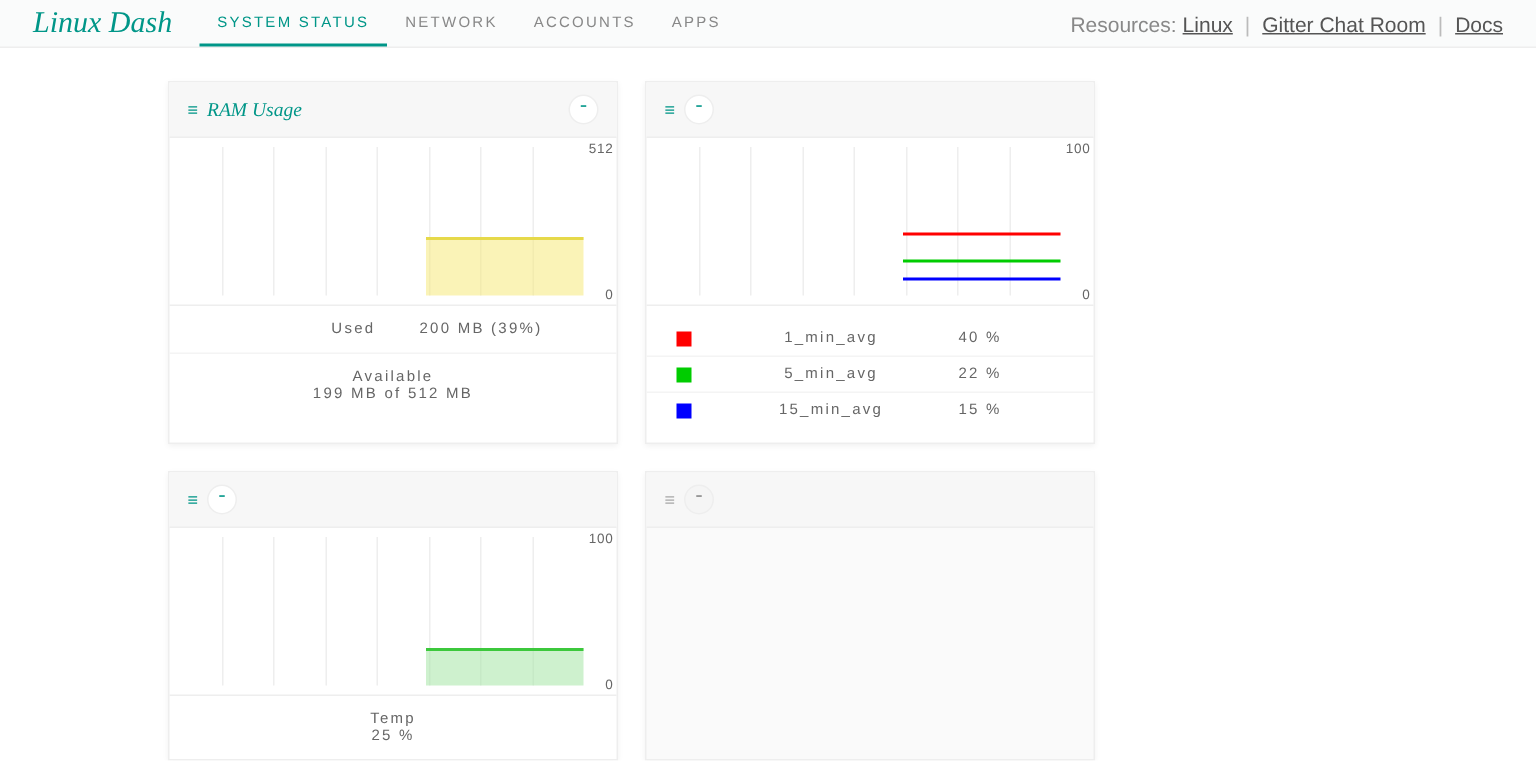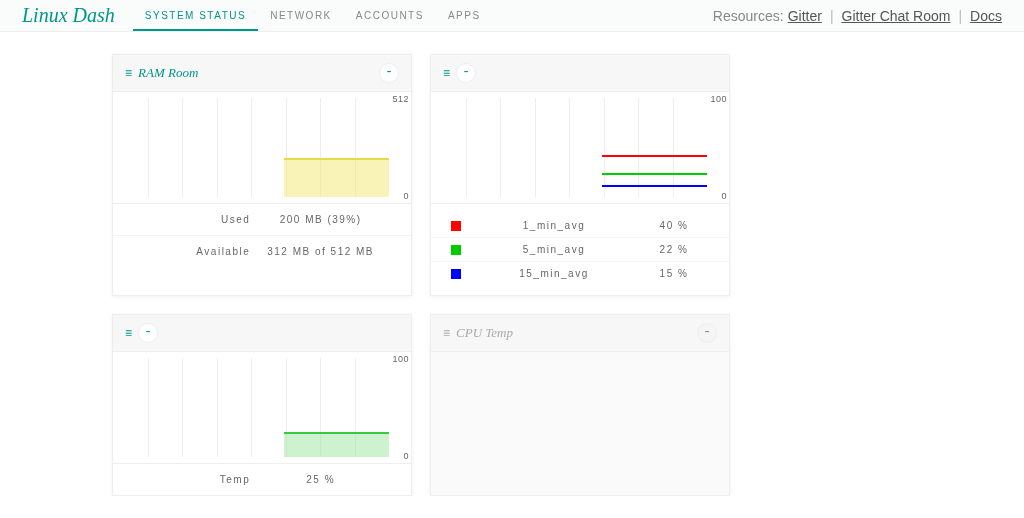--- a/index.html
+++ b/index.html
@@ -166,65 +166,65 @@
   letter-spacing: 1.5px;
   color: #666;
   border-bottom: 1px solid #f4f4f4;
 }
 .legend-row:last-child { border-bottom: none; }
 .swatch {
   width: 10px; height: 10px;
   margin-right: 8px;
 }
 .legend-label { flex: 1; text-align: center; }
-.legend-value { width: 70px; text-align: center; }
+.legend-value { width: 70px; }
 
 .kv-row {
   display: flex;
   align-items: center;
   padding: 10px 20px;
   font-size: 10px;
   letter-spacing: 1.5px;
   color: #666;
   border-bottom: 1px solid #f4f4f4;
 }
-.kv-row:last-child { border-bottom: none; }
+.kv-row:last-child { border-bottom: none; flex-direction: column; }
 .kv-key { flex: 1; text-align: right; }
 .kv-val { flex: 1.2; text-align: center; }
 .module.collapsed { background: #fafafa; }
 </style>
 </head>
 <body>
 
 <div class="topbar">
  <div class="topbar-inner">
   <div class="brand">Linux Dash</div>
   <div class="nav">
     <div class="nav-item active">SYSTEM STATUS</div>
     <div class="nav-item">NETWORK</div>
     <div class="nav-item">ACCOUNTS</div>
     <div class="nav-item">APPS</div>
   </div>
   <div class="resources">
     <span>Resources:</span>
-    <a>Gitter</a>
+    <a>Linux</a>
     <span class="sep">|</span>
     <a>Gitter Chat Room</a>
     <span class="sep">|</span>
     <a>Docs</a>
   </div>
  </div>
 </div>
 
 <div class="content">
 
   <div class="module">
     <div class="module-header">
       <span class="drag-handle">≡</span>
-      <span class="module-title">RAM Room</span>
+      <span class="module-title">RAM Usage</span>
       <span class="collapse-btn">-</span>
     </div>
     <div class="chart-area">
       <span class="axis-label axis-top">512</span>
       <span class="axis-label axis-bot">0</span>
       <div class="plot">
         <div class="grid" style="left:12.5%"></div>
           <div class="grid" style="left:25%"></div>
         <div class="grid" style="left:37.5%"></div>
           <div class="grid" style="left:50%"></div>
@@ -233,21 +233,21 @@
         <div class="grid" style="left:87.5%"></div>
         <div class="fill fill-border" style="left:62%; right:0; height:39%; background:rgba(245,233,123,0.55); border-top-color:#e6d94a;"></div>
       </div>
     </div>
     <div class="kv-row">
       <span class="kv-key">Used</span>
       <span class="kv-val">200 MB (39%)</span>
     </div>
     <div class="kv-row">
       <span class="kv-key">Available</span>
-      <span class="kv-val">312 MB of 512 MB</span>
+      <span class="kv-val">199 MB of 512 MB</span>
     </div>
   </div>
 
   <div class="module">
     <div class="module-header">
       <span class="drag-handle">≡</span>
       <span class="collapse-btn">-</span>
     </div>
     <div class="chart-area">
       <span class="axis-label axis-top">100</span>
@@ -305,18 +305,17 @@
     </div>
     <div class="kv-row">
       <span class="kv-key">Temp</span>
       <span class="kv-val">25 %</span>
     </div>
   </div>
 
   <div class="module collapsed">
     <div class="module-header">
       <span class="drag-handle disabled">≡</span>
-      <span class="module-title disabled">CPU Temp</span>
       <span class="collapse-btn disabled">-</span>
     </div>
   </div>
 
 </div>
 
 </body></html>

